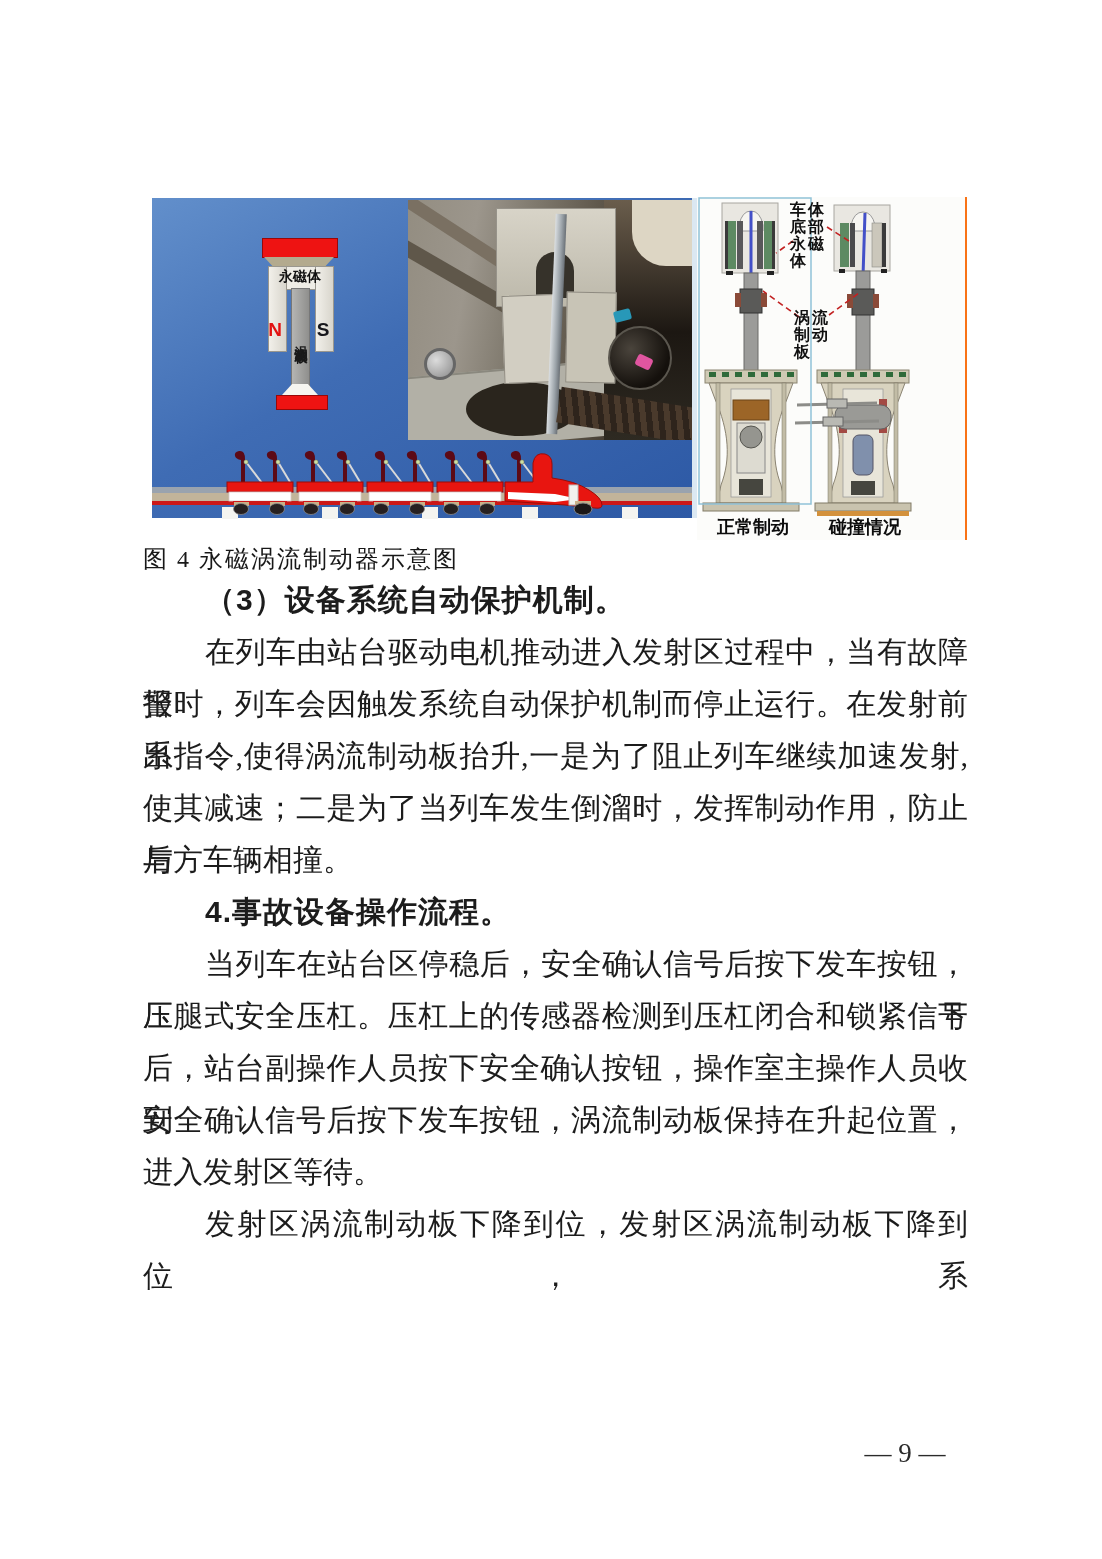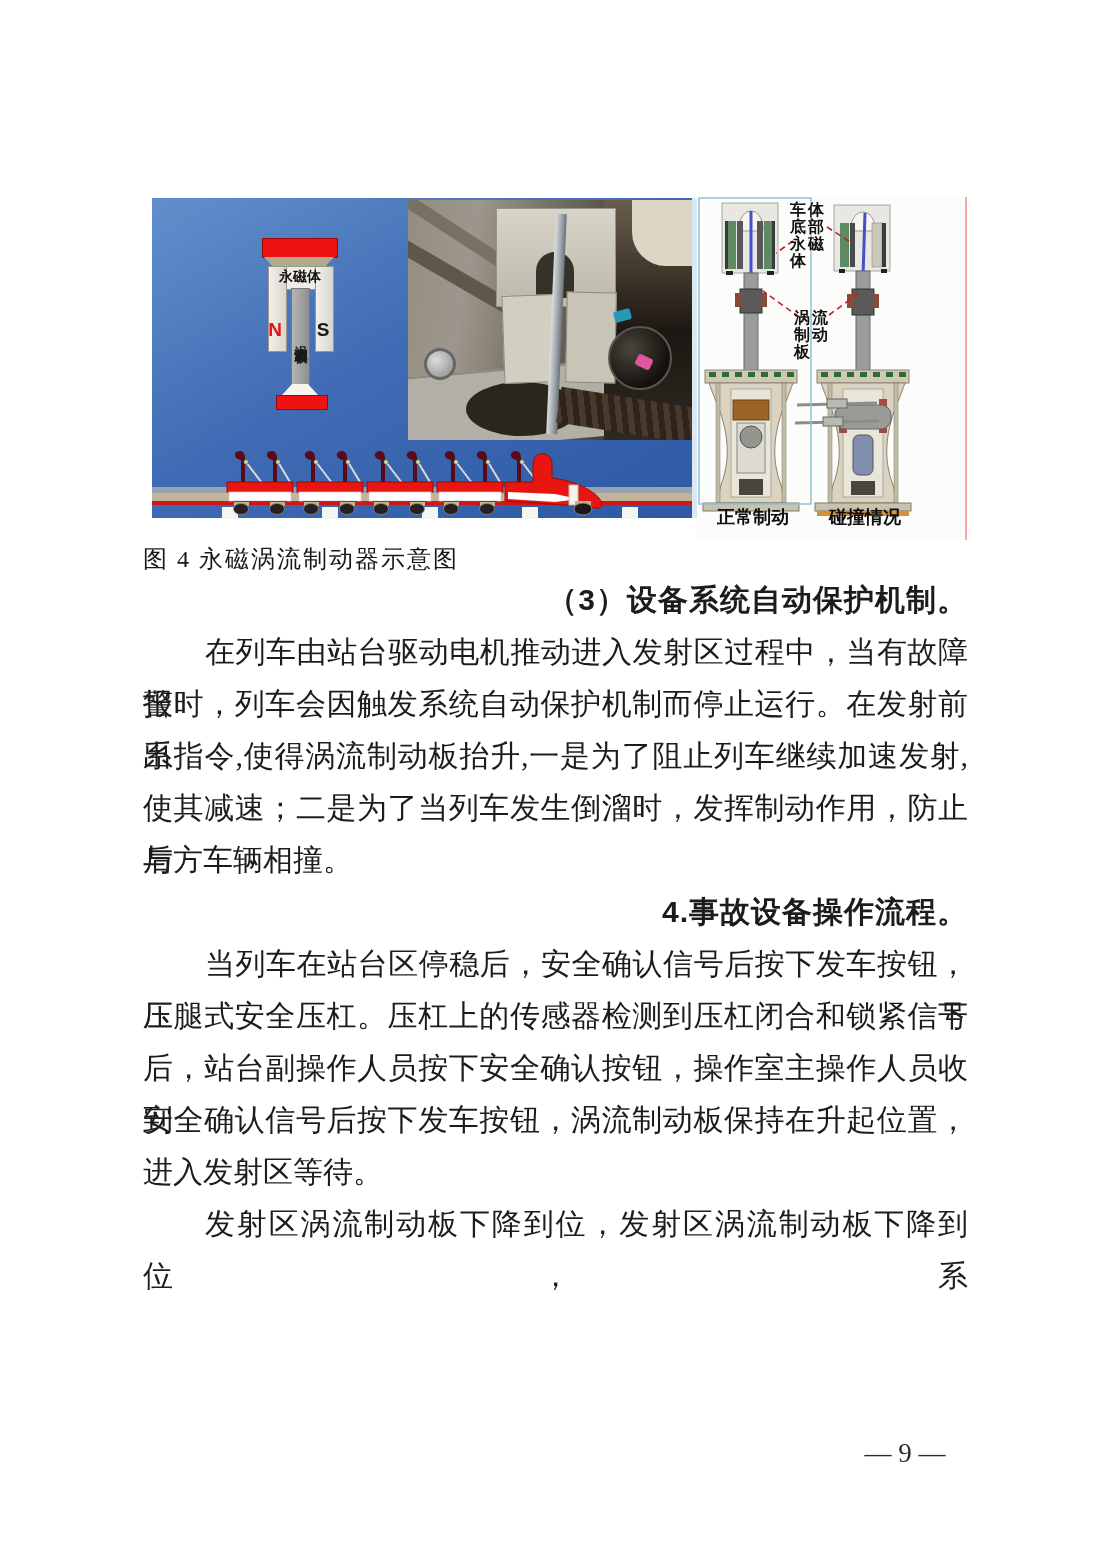--- a/index.html
+++ b/index.html
@@ -53,34 +53,34 @@
   .ph-drum{left:200px;top:126px;width:60px;height:60px;border-radius:50%;border:2px solid #5a564e;
            background:radial-gradient(circle at 35% 35%,#4a443c,#14100c 70%);}
   .ph-pink{left:228px;top:156px;width:16px;height:12px;background:#e055a0;transform:rotate(25deg);border-radius:3px;}
   .ph-rail{left:150px;top:198px;width:146px;height:36px;transform:rotate(9deg);
            background:repeating-linear-gradient(75deg,#4a3a2c 0 6px,#2e241c 6px 12px);}
 
   .divider{position:absolute;left:540px;top:1px;width:5px;height:320px;background:#dbe8f2;}
 
   
   .rightpanel{position:absolute;left:545px;top:0;width:268px;height:343px;background:#fcfcfa;
-              border-right:2px solid #fca5a5;}
+              border-right:2px solid #f97316;}
   .cad-label{position:absolute;width:42px;font-size:16px;line-height:17px;font-weight:700;color:#101010;
              letter-spacing:2px;word-break:break-all;}
-  .cad-caption{position:absolute;top:308px;width:104px;text-align:center;
+  .cad-caption{position:absolute;top:318px;width:104px;text-align:center;
                font-family:"Liberation Sans",sans-serif;font-weight:700;font-size:18px;color:#0c0c0c;}
 
   
   .figcaption{position:absolute;left:143px;top:543px;width:825px;
               font-size:24px;color:#181818;letter-spacing:2px;}
   .content{position:absolute;left:143px;top:574px;width:825px;font-size:30px;line-height:52px;}
   .ln{height:52px;white-space:nowrap;}
   .jst{text-align:justify;text-align-last:justify;white-space:normal;}
   .ind{text-indent:62px;}
-  .hd{font-family:"Liberation Sans",sans-serif;font-weight:700;letter-spacing:1px;white-space:normal;text-align:right;}
+  .hd{font-family:"Liberation Sans",sans-serif;font-weight:700;letter-spacing:1px;white-space:normal;}
   .pagenum{position:absolute;left:840px;top:1438px;width:130px;text-align:center;
            font-size:27px;color:#2a2a2a;}
 </style>
 </head>
 <body>
 
 <div class="page">
 
   <div class="figure">
 

